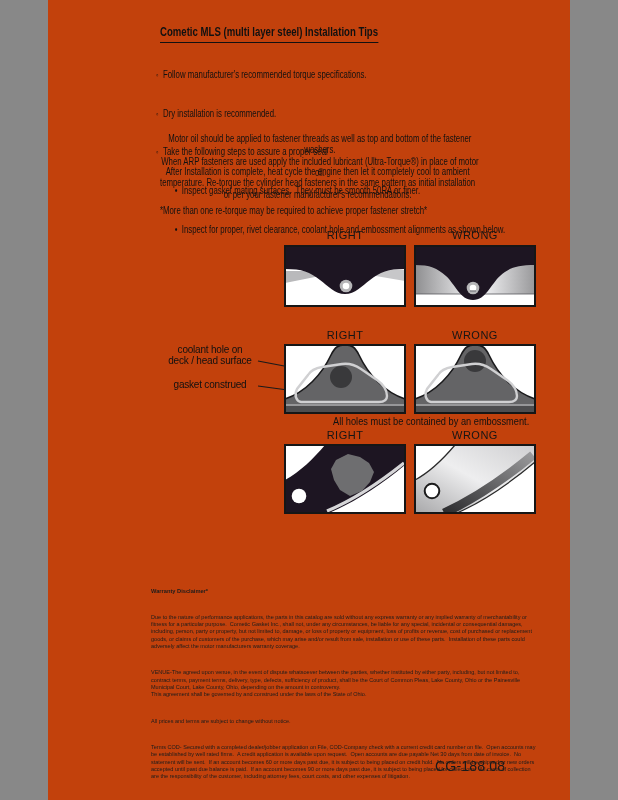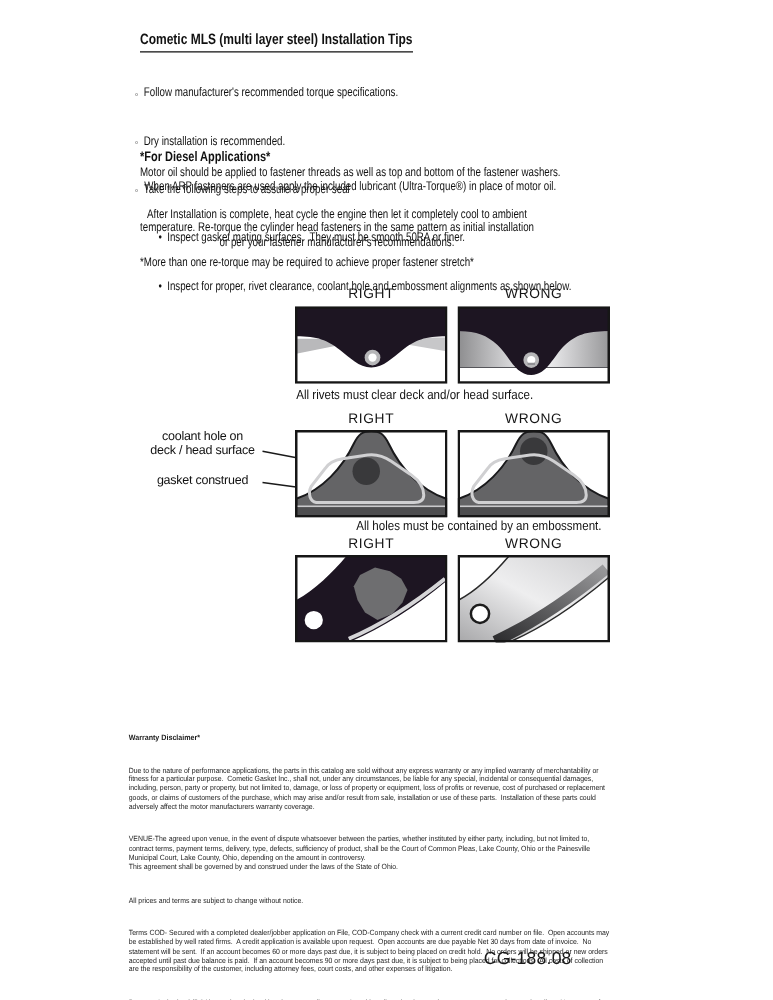--- a/index.html
+++ b/index.html
@@ -1,19 +1,19 @@
 <!DOCTYPE html>
 <html><head>
 <meta charset="utf-8">
 <style>
   * { margin:0; padding:0; box-sizing:border-box; }
   html,body { background:#888; }
   .page {
-    position:relative; width:618px; height:800px; margin:0 auto;
-    background:#ffffff; overflow:hidden;
+    position:relative; width:522px; height:800px; margin:0 auto;
+    background:#c2410c; overflow:hidden;
     font-family:"Liberation Sans", sans-serif; color:#111;
   }
   .abs { position:absolute; }
   .cx80 { display:inline-block; transform:scaleX(0.80); transform-origin:0 0; white-space:pre-wrap; }
   .cx78 { display:inline-block; transform:scaleX(0.78); transform-origin:0 0; white-space:pre-wrap; }
   .cx92 { display:inline-block; transform:scaleX(0.92); transform-origin:0 0; white-space:pre; }
   .title-wrap { left:112px; top:22px; }
   .title-text {
     font-size:12px; font-weight:bold; letter-spacing:0;
     border-bottom:1.6px solid #111; padding-bottom:2.5px;
@@ -66,23 +66,20 @@
         <span class="b-glyph">•</span>
         <span>Inspect gasket mating surfaces.  They must be smooth 50RA or finer.</span>
       </div>
       <div class="b-row b-sub">
         <span class="b-glyph">•</span>
         <span>Inspect for proper, rivet clearance, coolant hole and embossment alignments as shown below.</span>
       </div>
     </div>
   </div>
 
-  <div class="abs diesel-head">
-    <span class="cx80">*For Diesel Applications*</span>
-  </div>
   <div class="abs para p1">
     <span class="cx78">Motor oil should be applied to fastener threads as well as top and bottom of the fastener washers.
 When ARP fasteners are used apply the included lubricant (Ultra-Torque®) in place of motor oil.</span>
   </div>
   <div class="abs para p2">
     <span class="cx78">After Installation is complete, heat cycle the engine then let it completely cool to ambient
 temperature. Re-torque the cylinder head fasteners in the same pattern as initial installation
 or per your fastener manufacturer's recommendations.</span>
   </div>
   <div class="abs para p3">
@@ -115,23 +112,20 @@
     <rect x="1" y="20" width="120" height="29" fill="url(#g1w)"></rect>
     <rect x="1" y="49" width="120" height="12" fill="#ffffff"></rect>
     <line x1="1" y1="49" x2="121" y2="49" stroke="#55555a" stroke-width="0.8"></line>
     <path d="M1,1 H121 V20 C102,20 95,23 86,31 C77,39 72,55 59,55 C46,55 41,39 32,31 C23,23 16,20 1,20 Z" fill="#1d1522"></path>
     <circle cx="59" cy="43" r="6.3" fill="#b6b6b8"></circle>
     <circle cx="59" cy="43" r="3.3" fill="#ffffff"></circle>
     <rect x="56" y="45.2" width="6" height="1.8" fill="#8f8f93"></rect>
     <rect x="1" y="1" width="120" height="60" fill="none" stroke="#161616" stroke-width="2"></rect>
   </svg>
 
-  <div class="abs dg-caption" style="left:237px; top:310px;">
-    <span>All rivets must clear deck and/or head surface.</span>
-  </div>
 
   <div class="abs dg-header" style="left:236px; top:329px;">RIGHT</div>
   <div class="abs dg-header" style="left:366px; top:329px;">WRONG</div>
 
   <div class="abs p2-labels" style="left:112px; top:345px; width:100px;">coolant hole on
 deck / head surface</div>
   <div class="abs p2-labels" style="left:112px; top:380px; width:100px;">gasket construed</div>
 
   <svg class="abs" style="left:206px; top:352px;" width="96" height="48" viewBox="0 0 96 48">
     <line x1="4" y1="9" x2="88" y2="25" stroke="#1a1a1a" stroke-width="1.1"></line>

